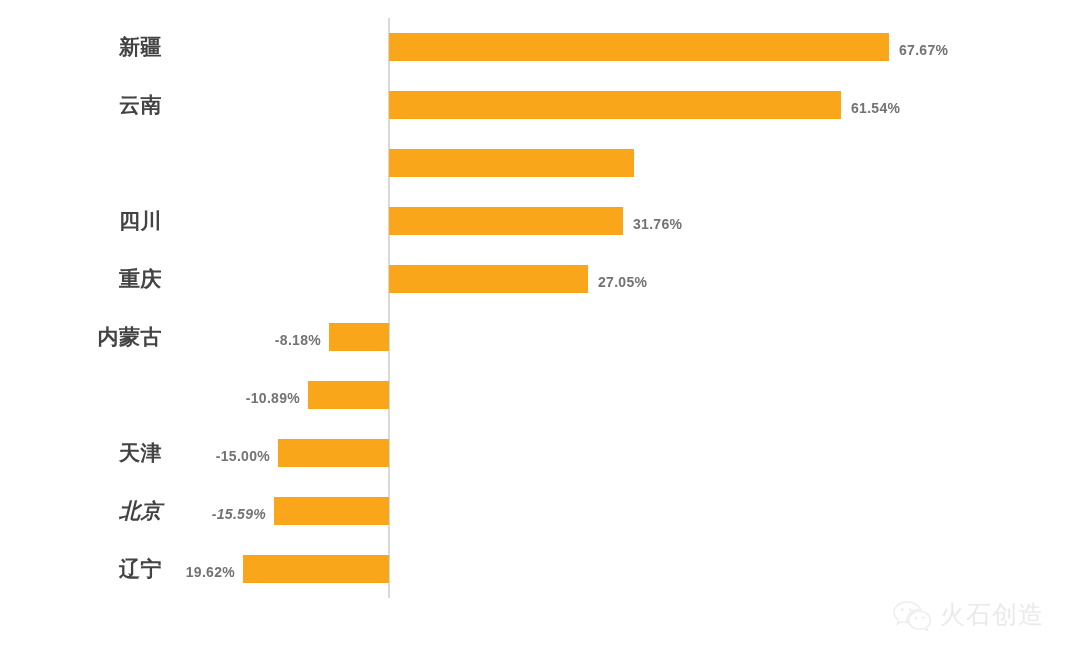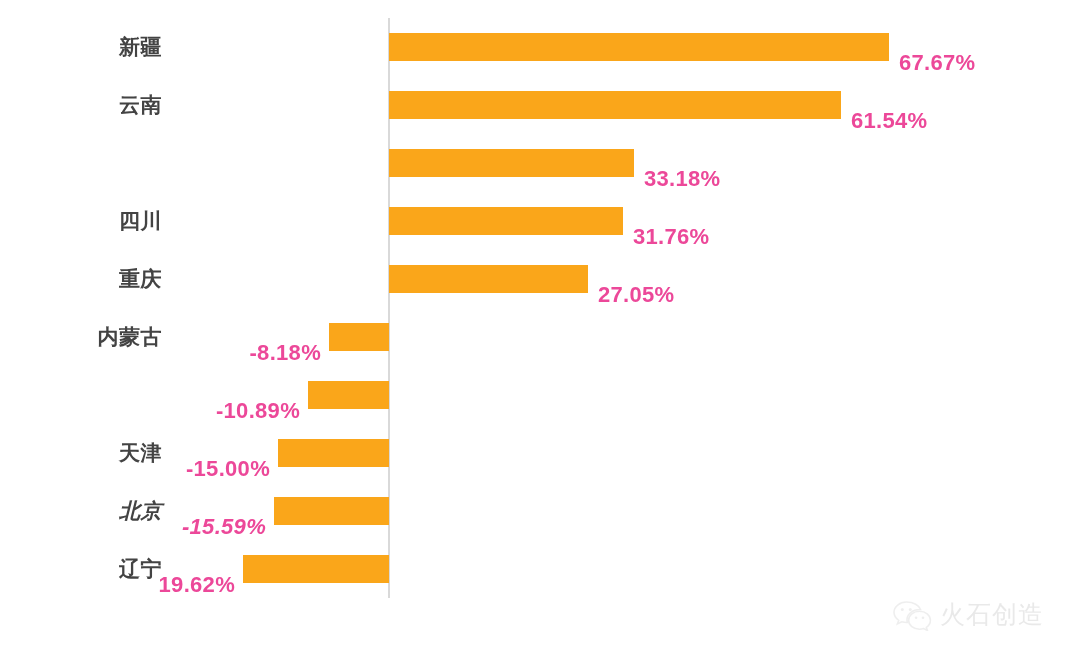--- a/index.html
+++ b/index.html
@@ -57,26 +57,26 @@
 
   .bar {
     position: absolute;
     top: 15px;
     height: 28px;
     background: #FAA61A;
   }
 
   .val-label {
     position: absolute;
-    top: 16px;
+    top: 3px;
     height: 58px;
     line-height: 58px;
-    font-size: 22px;
+    font-size: 14px;
     font-weight: bold;
-    color: #ec4899;
+    color: #737373;
     white-space: nowrap;
     letter-spacing: 0.3px;
   }
 
   
   #watermark {
     position: absolute;
     left: 892px;
     top: 598px;
     display: flex;
@@ -106,21 +106,20 @@
         <div class="bar" style="background: rgb(250, 166, 26); width: 500px; left: 389px;"></div>
         <div class="val-label" style="left: 899px;">67.67%</div>
       </div>
       <div class="bar-row" style="top: 76px;">
         <div class="cat-label">云南</div>
         <div class="bar" style="background: rgb(250, 166, 26); width: 452px; left: 389px;"></div>
         <div class="val-label" style="left: 851px;">61.54%</div>
       </div>
       <div class="bar-row" style="top: 134px;">
         <div class="bar" style="background: rgb(250, 166, 26); width: 245px; left: 389px;"></div>
-        <div class="val-label" style="left: 644px;">33.18%</div>
       </div>
       <div class="bar-row" style="top: 192px;">
         <div class="cat-label">四川</div>
         <div class="bar" style="background: rgb(250, 166, 26); width: 234px; left: 389px;"></div>
         <div class="val-label" style="left: 633px;">31.76%</div>
       </div>
       <div class="bar-row" style="top: 250px;">
         <div class="cat-label">重庆</div>
         <div class="bar" style="background: rgb(250, 166, 26); width: 199px; left: 389px;"></div>
         <div class="val-label" style="left: 598px;">27.05%</div>

